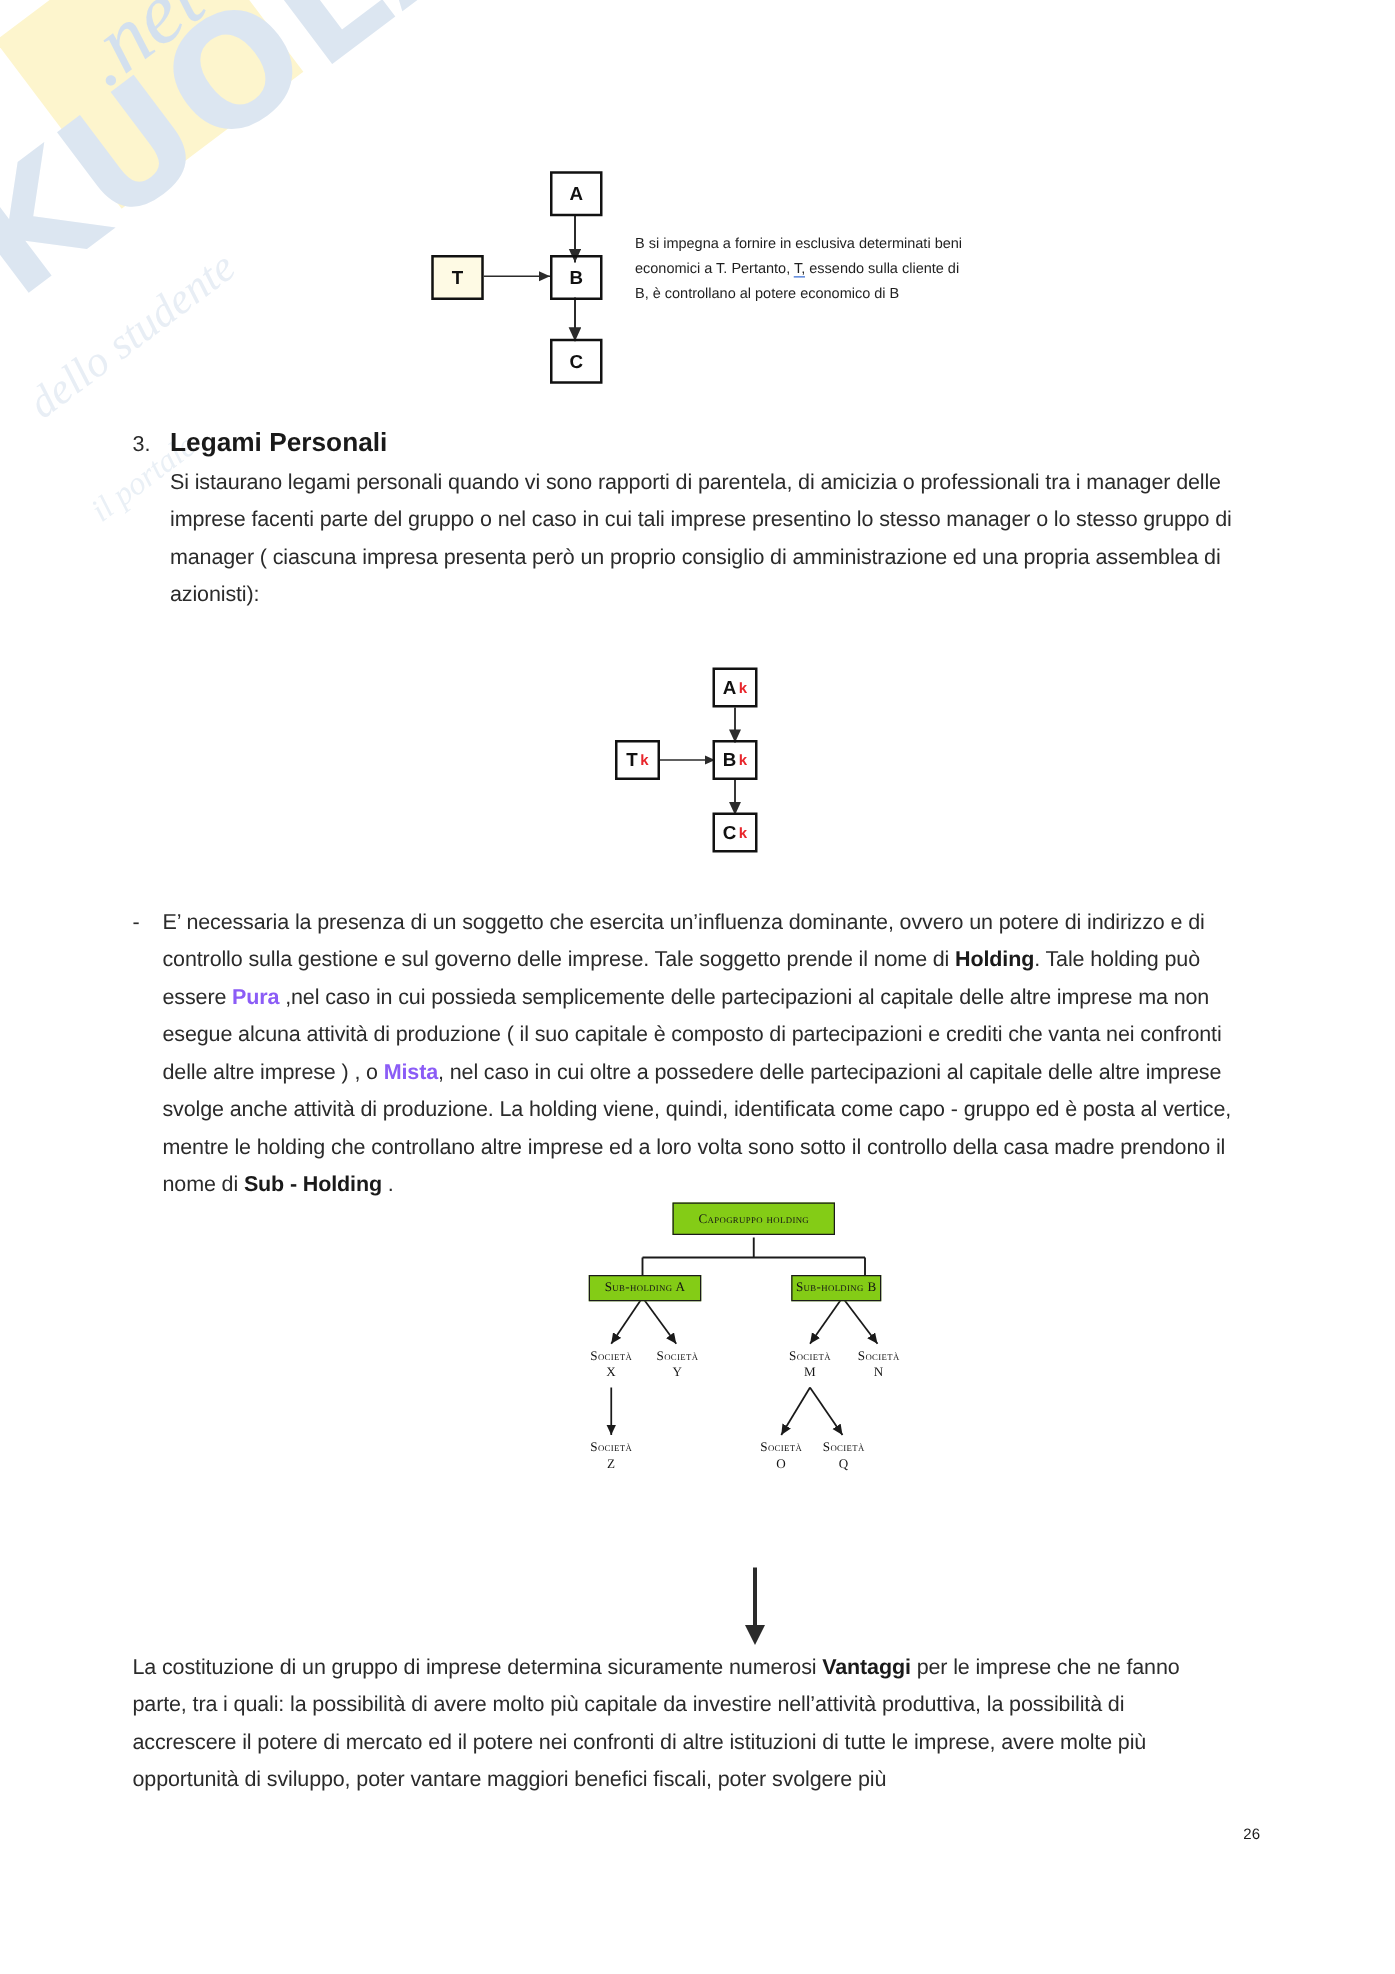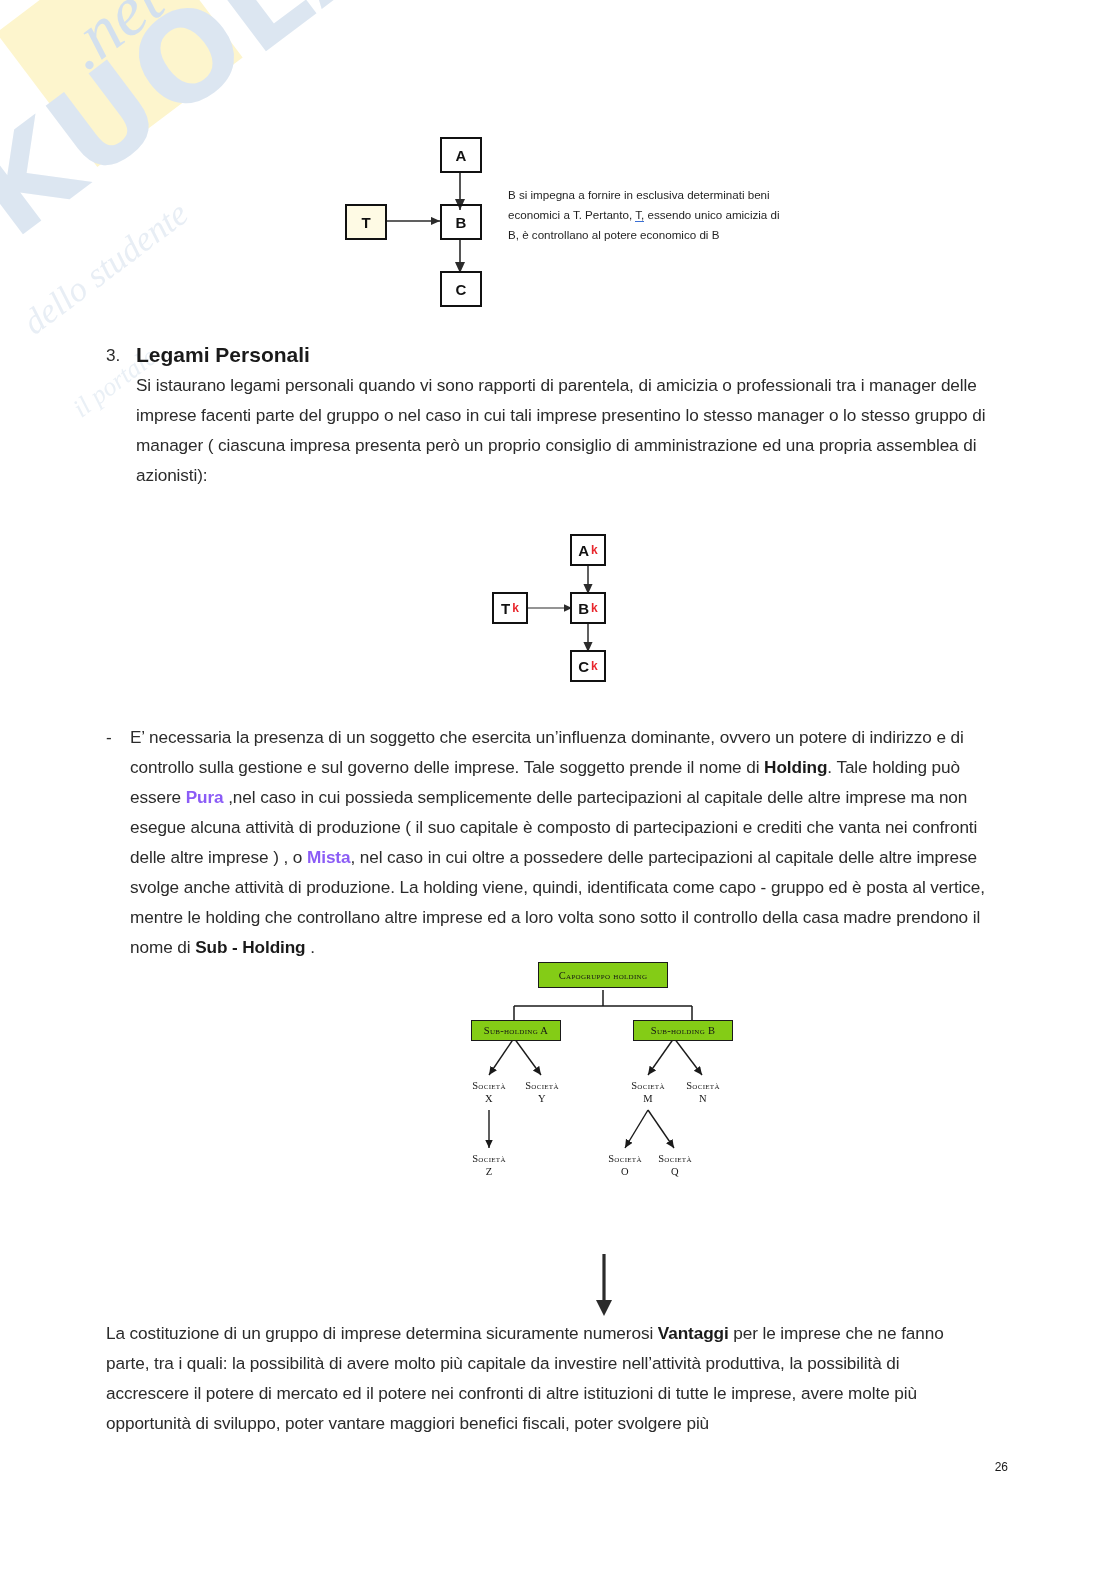--- a/index.html
+++ b/index.html
@@ -247,21 +247,21 @@
     <div class="nodebox" style="left:110px;top:79px;width:42px;height:36px;">
       <span>B</span>
     </div>
 
     <div class="nodebox" style="left:110px;top:146px;width:42px;height:36px;">
       <span>C</span>
     </div>
 
     <div class="cap-text" style="left:178px;top:60px;">
       <span>B si impegna a fornire in esclusiva determinati beni</span><br>
-      <span>economici a T. Pertanto, </span><span class="sp-underline">T,</span><span> essendo unico amicizia di</span><br>
+      <span>economici a T. Pertanto, </span><span class="sp-underline">T,</span><span> essendo sulla cliente di</span><br>
       <span>B, è controllano al potere economico di B</span>
     </div>
   </div>
 
   <div class="content" style="position:absolute;left:106px;top:340px;width:880px;">
     <div style="display:flex;align-items:flex-start;">
       <div style="font-size:17.2px;line-height:30px;width:30px;flex:none;color:#2b2b2b;">3.</div>
       <div style="flex:1;">
         <div class="b" style="font-size:21px;line-height:30px;">Legami Personali</div>
         <div class="para" style="text-align:left;">Si istaurano legami personali quando vi sono rapporti di parentela, di amicizia o professionali tra i manager delle imprese facenti parte del gruppo o nel caso in cui tali imprese presentino lo stesso manager o lo stesso gruppo di manager ( ciascuna impresa presenta però un proprio consiglio di amministrazione ed una propria assemblea di azionisti):</div>
@@ -339,21 +339,21 @@
     </svg>
 
     <div class="oc-box" style="left:70px;top:0px;width:130px;height:26px;">
       <span>Capogruppo holding</span>
     </div>
 
     <div class="oc-box" style="left:3px;top:58px;width:90px;height:21px;">
       <span>Sub-holding A</span>
     </div>
 
-    <div class="oc-box" style="left:165px;top:58px;width:100px;height:21px;">
+    <div class="oc-box" style="left:165px;top:58px;width:72px;height:21px;">
       <span>Sub-holding B</span>
     </div>
 
     <div class="oc-leaf" style="left:-7px;top:117px;width:56px;">
       <span>Società</span>
       <span class="code">X</span>
     </div>
     <div class="oc-leaf" style="left:46px;top:117px;width:56px;">
       <span>Società</span>
       <span class="code">Y</span>

